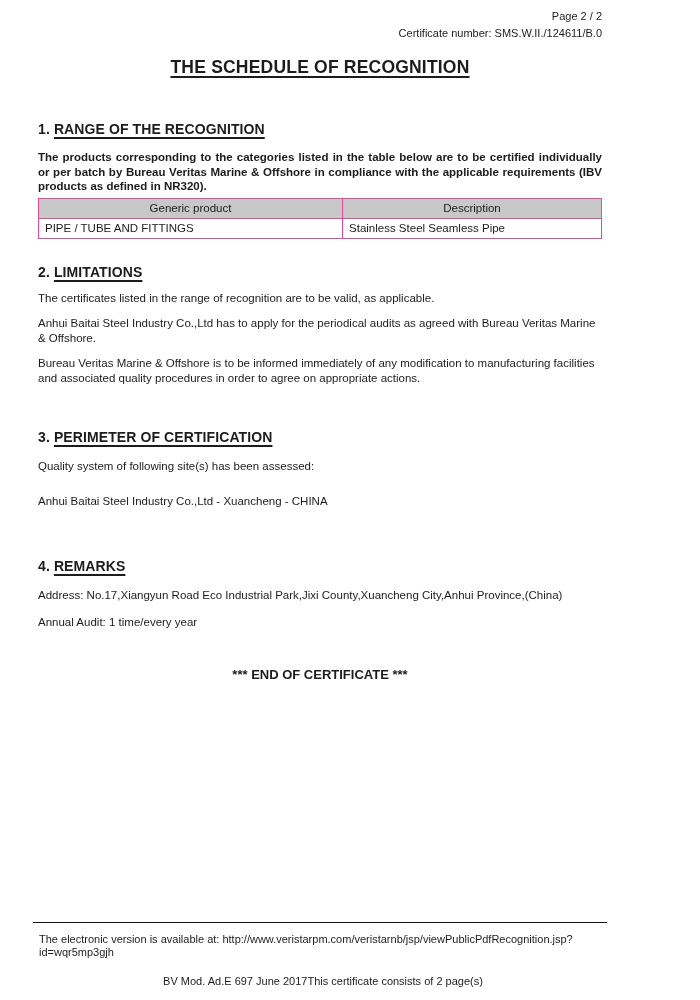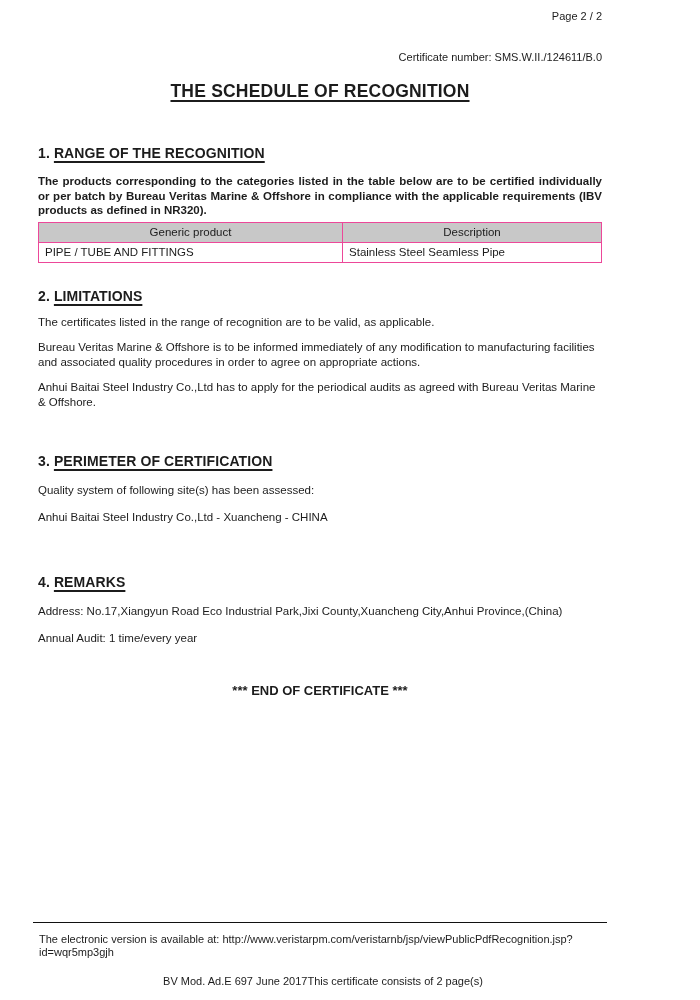--- a/index.html
+++ b/index.html
@@ -11,21 +11,21 @@
   }
   .page {
     position: relative;
     width: 640px;
     height: 1000px;
     background: #ffffff;
     padding: 10px 38px 0 38px;
     overflow: hidden;
   }
   .meta { text-align: right; font-size: 11px; line-height: 13px; }
-  .meta-cert { margin-top: 28px; }
+  .meta-cert { margin-top: 4px; }
   .doc-title {
     margin-top: 17px;
     text-align: center;
     font-size: 17.5px;
     font-weight: bold;
     letter-spacing: 0.2px;
     text-decoration: underline;
     text-underline-offset: 3px;
     text-decoration-thickness: 1.5px;
   }
@@ -124,27 +124,27 @@
       <tr>
         <td>PIPE / TUBE AND FITTINGS</td>
         <td>Stainless Steel Seamless Pipe</td>
       </tr>
     </tbody>
   </table>
 
   <h2 class="section-heading h-limits"><span>2.</span> <span class="heading-text">LIMITATIONS</span></h2>
 
   <p class="body-text para">The certificates listed in the range of recognition are to be valid, as applicable.</p>
+  <p class="body-text para">Anhui Baitai Steel Industry Co.,Ltd has to apply for the periodical audits as agreed with Bureau Veritas Marine &amp; Offshore.</p>
   <p class="body-text para">Bureau Veritas Marine &amp; Offshore is to be informed immediately of any modification to manufacturing facilities and associated quality procedures in order to agree on appropriate actions.</p>
-  <p class="body-text para">Anhui Baitai Steel Industry Co.,Ltd has to apply for the periodical audits as agreed with Bureau Veritas Marine &amp; Offshore.</p>
 
   <h2 class="section-heading h-perimeter"><span>3.</span> <span class="heading-text">PERIMETER OF CERTIFICATION</span></h2>
 
   <p class="body-text para-gap">Quality system of following site(s) has been assessed:</p>
-  <p class="body-text" style="margin-top:12px;">Anhui Baitai Steel Industry Co.,Ltd - Xuancheng - CHINA</p>
+  <p class="body-text" style="margin-top:20px;">Anhui Baitai Steel Industry Co.,Ltd - Xuancheng - CHINA</p>
 
   <h2 class="section-heading h-remarks"><span>4.</span> <span class="heading-text">REMARKS</span></h2>
 
   <p class="body-text para-gap">Address: No.17,Xiangyun Road Eco Industrial Park,Jixi County,Xuancheng City,Anhui Province,(China)</p>
   <p class="body-text" style="margin-top:12px;">Annual Audit: 1 time/every year</p>
 
   <div class="end-marker">*** END OF CERTIFICATE ***</div>
 
   <div class="footer">
     <hr class="footer-rule">

